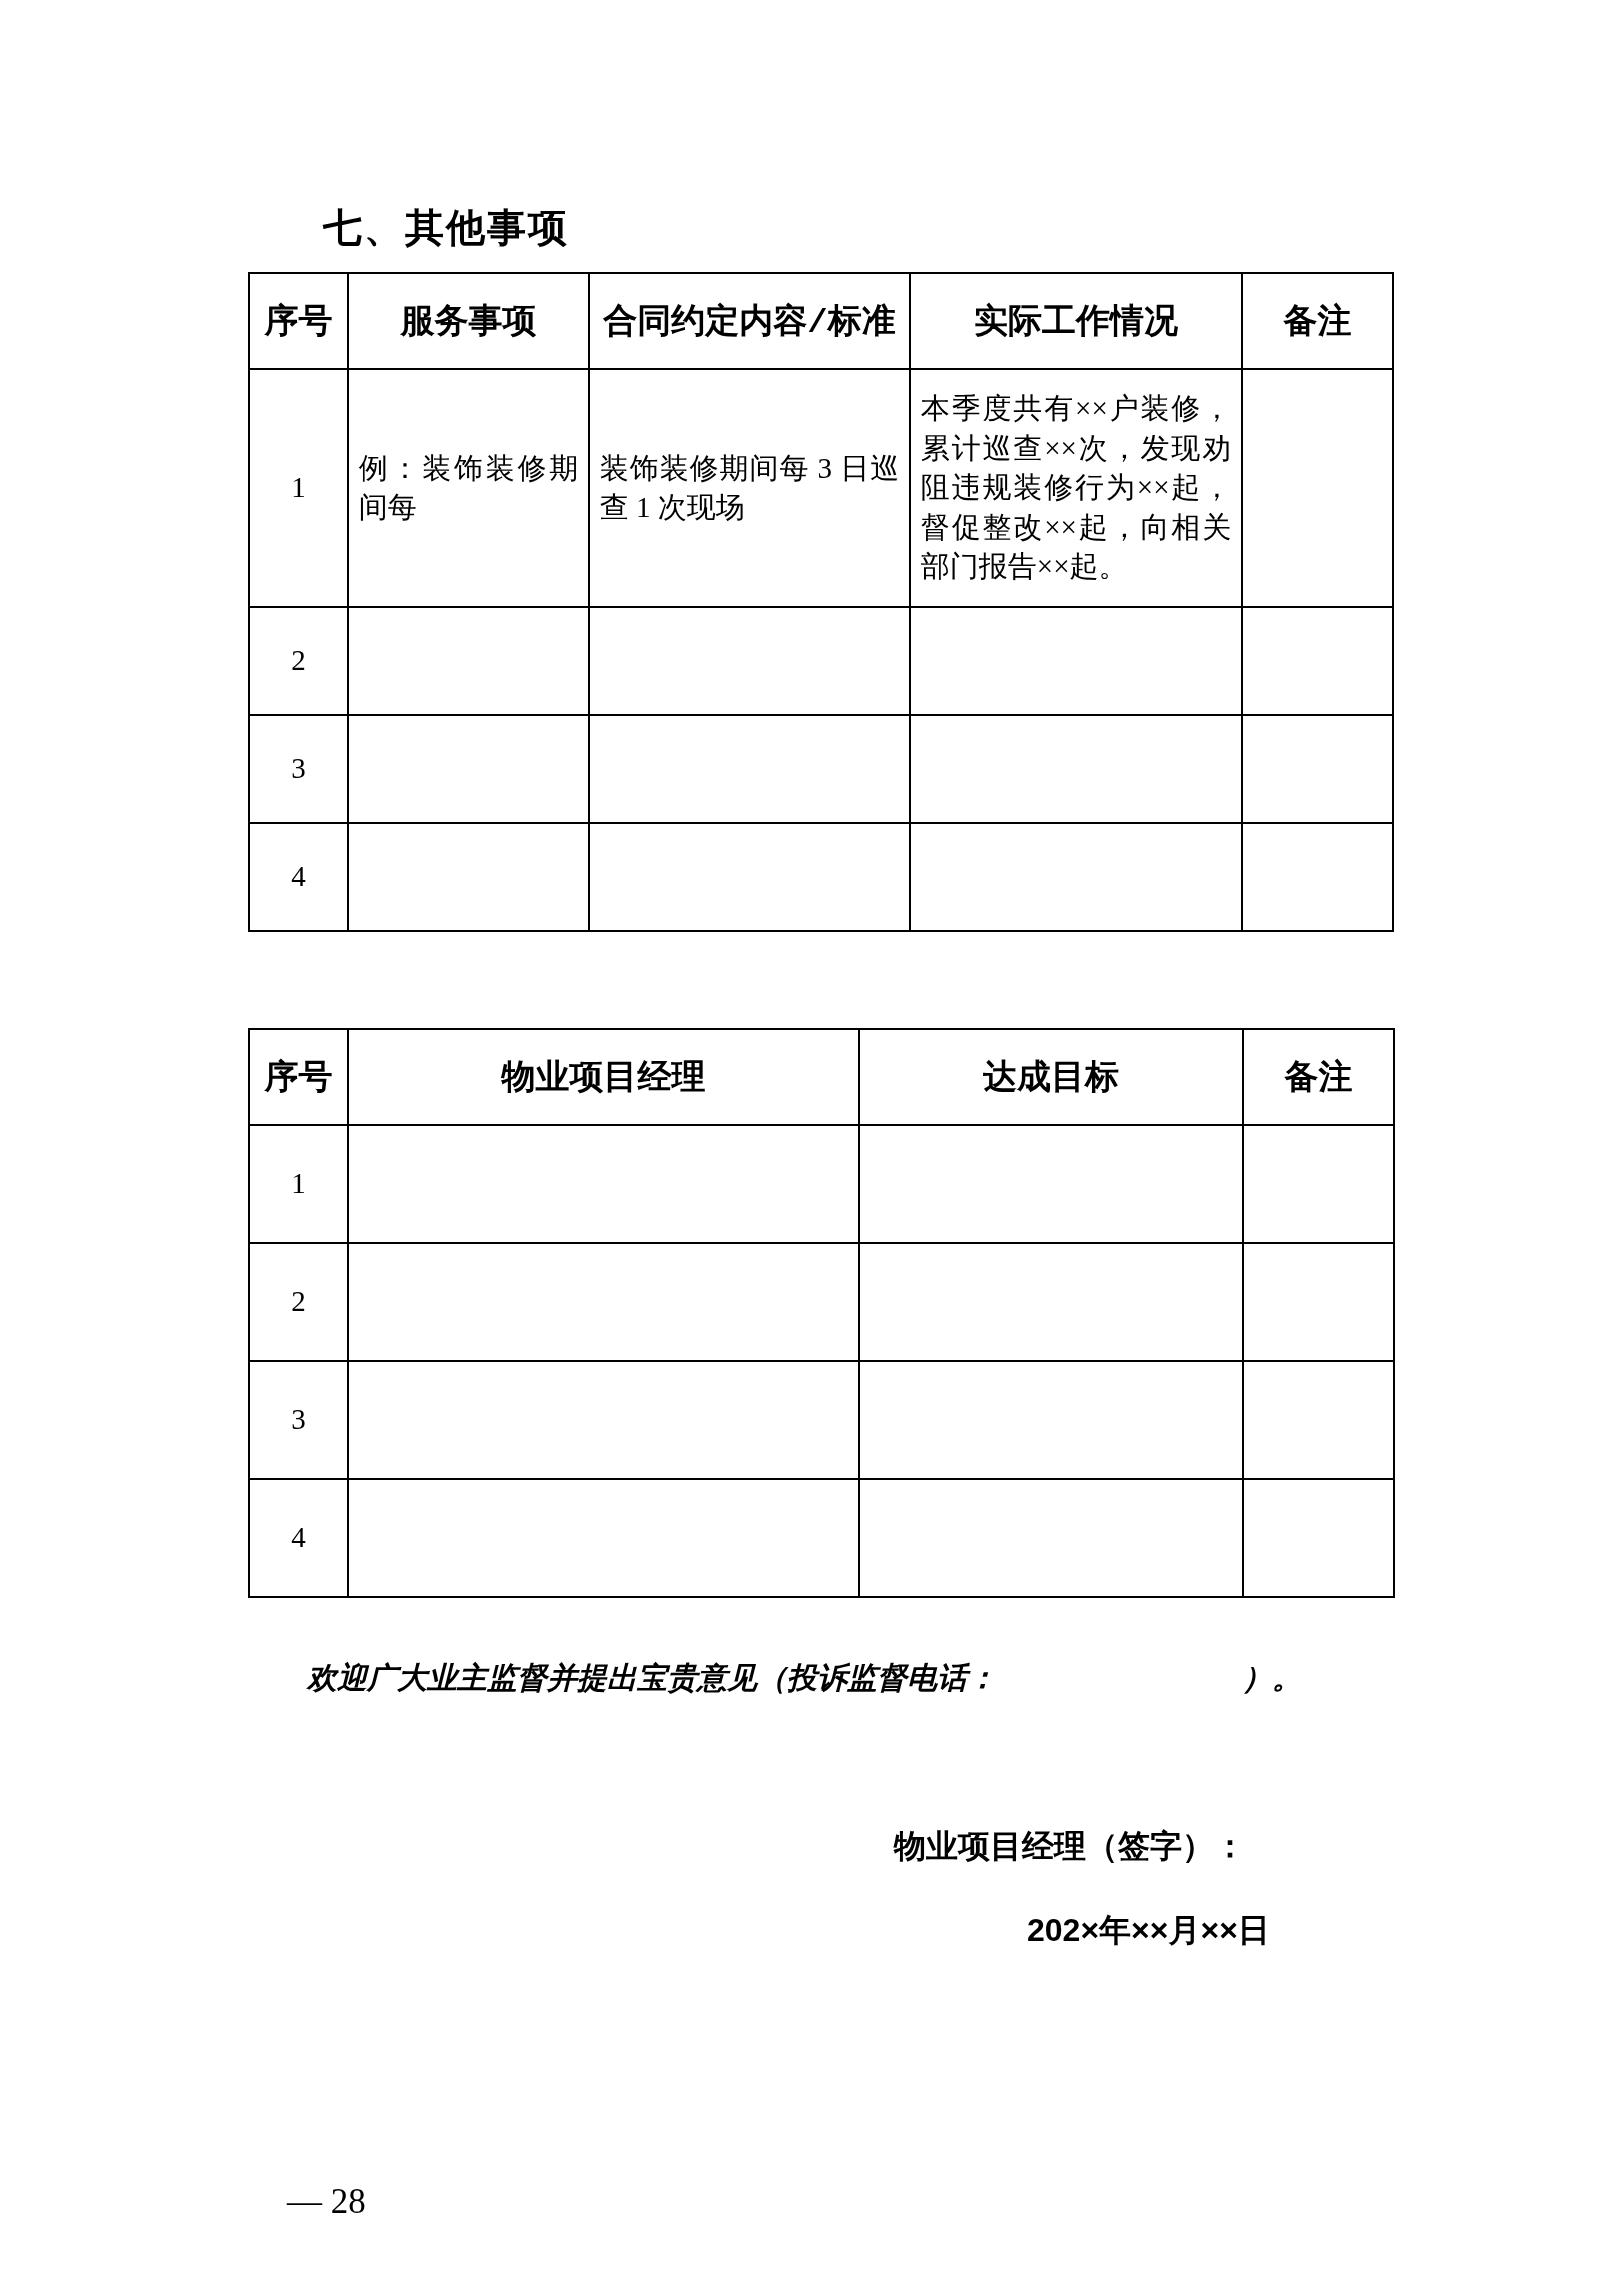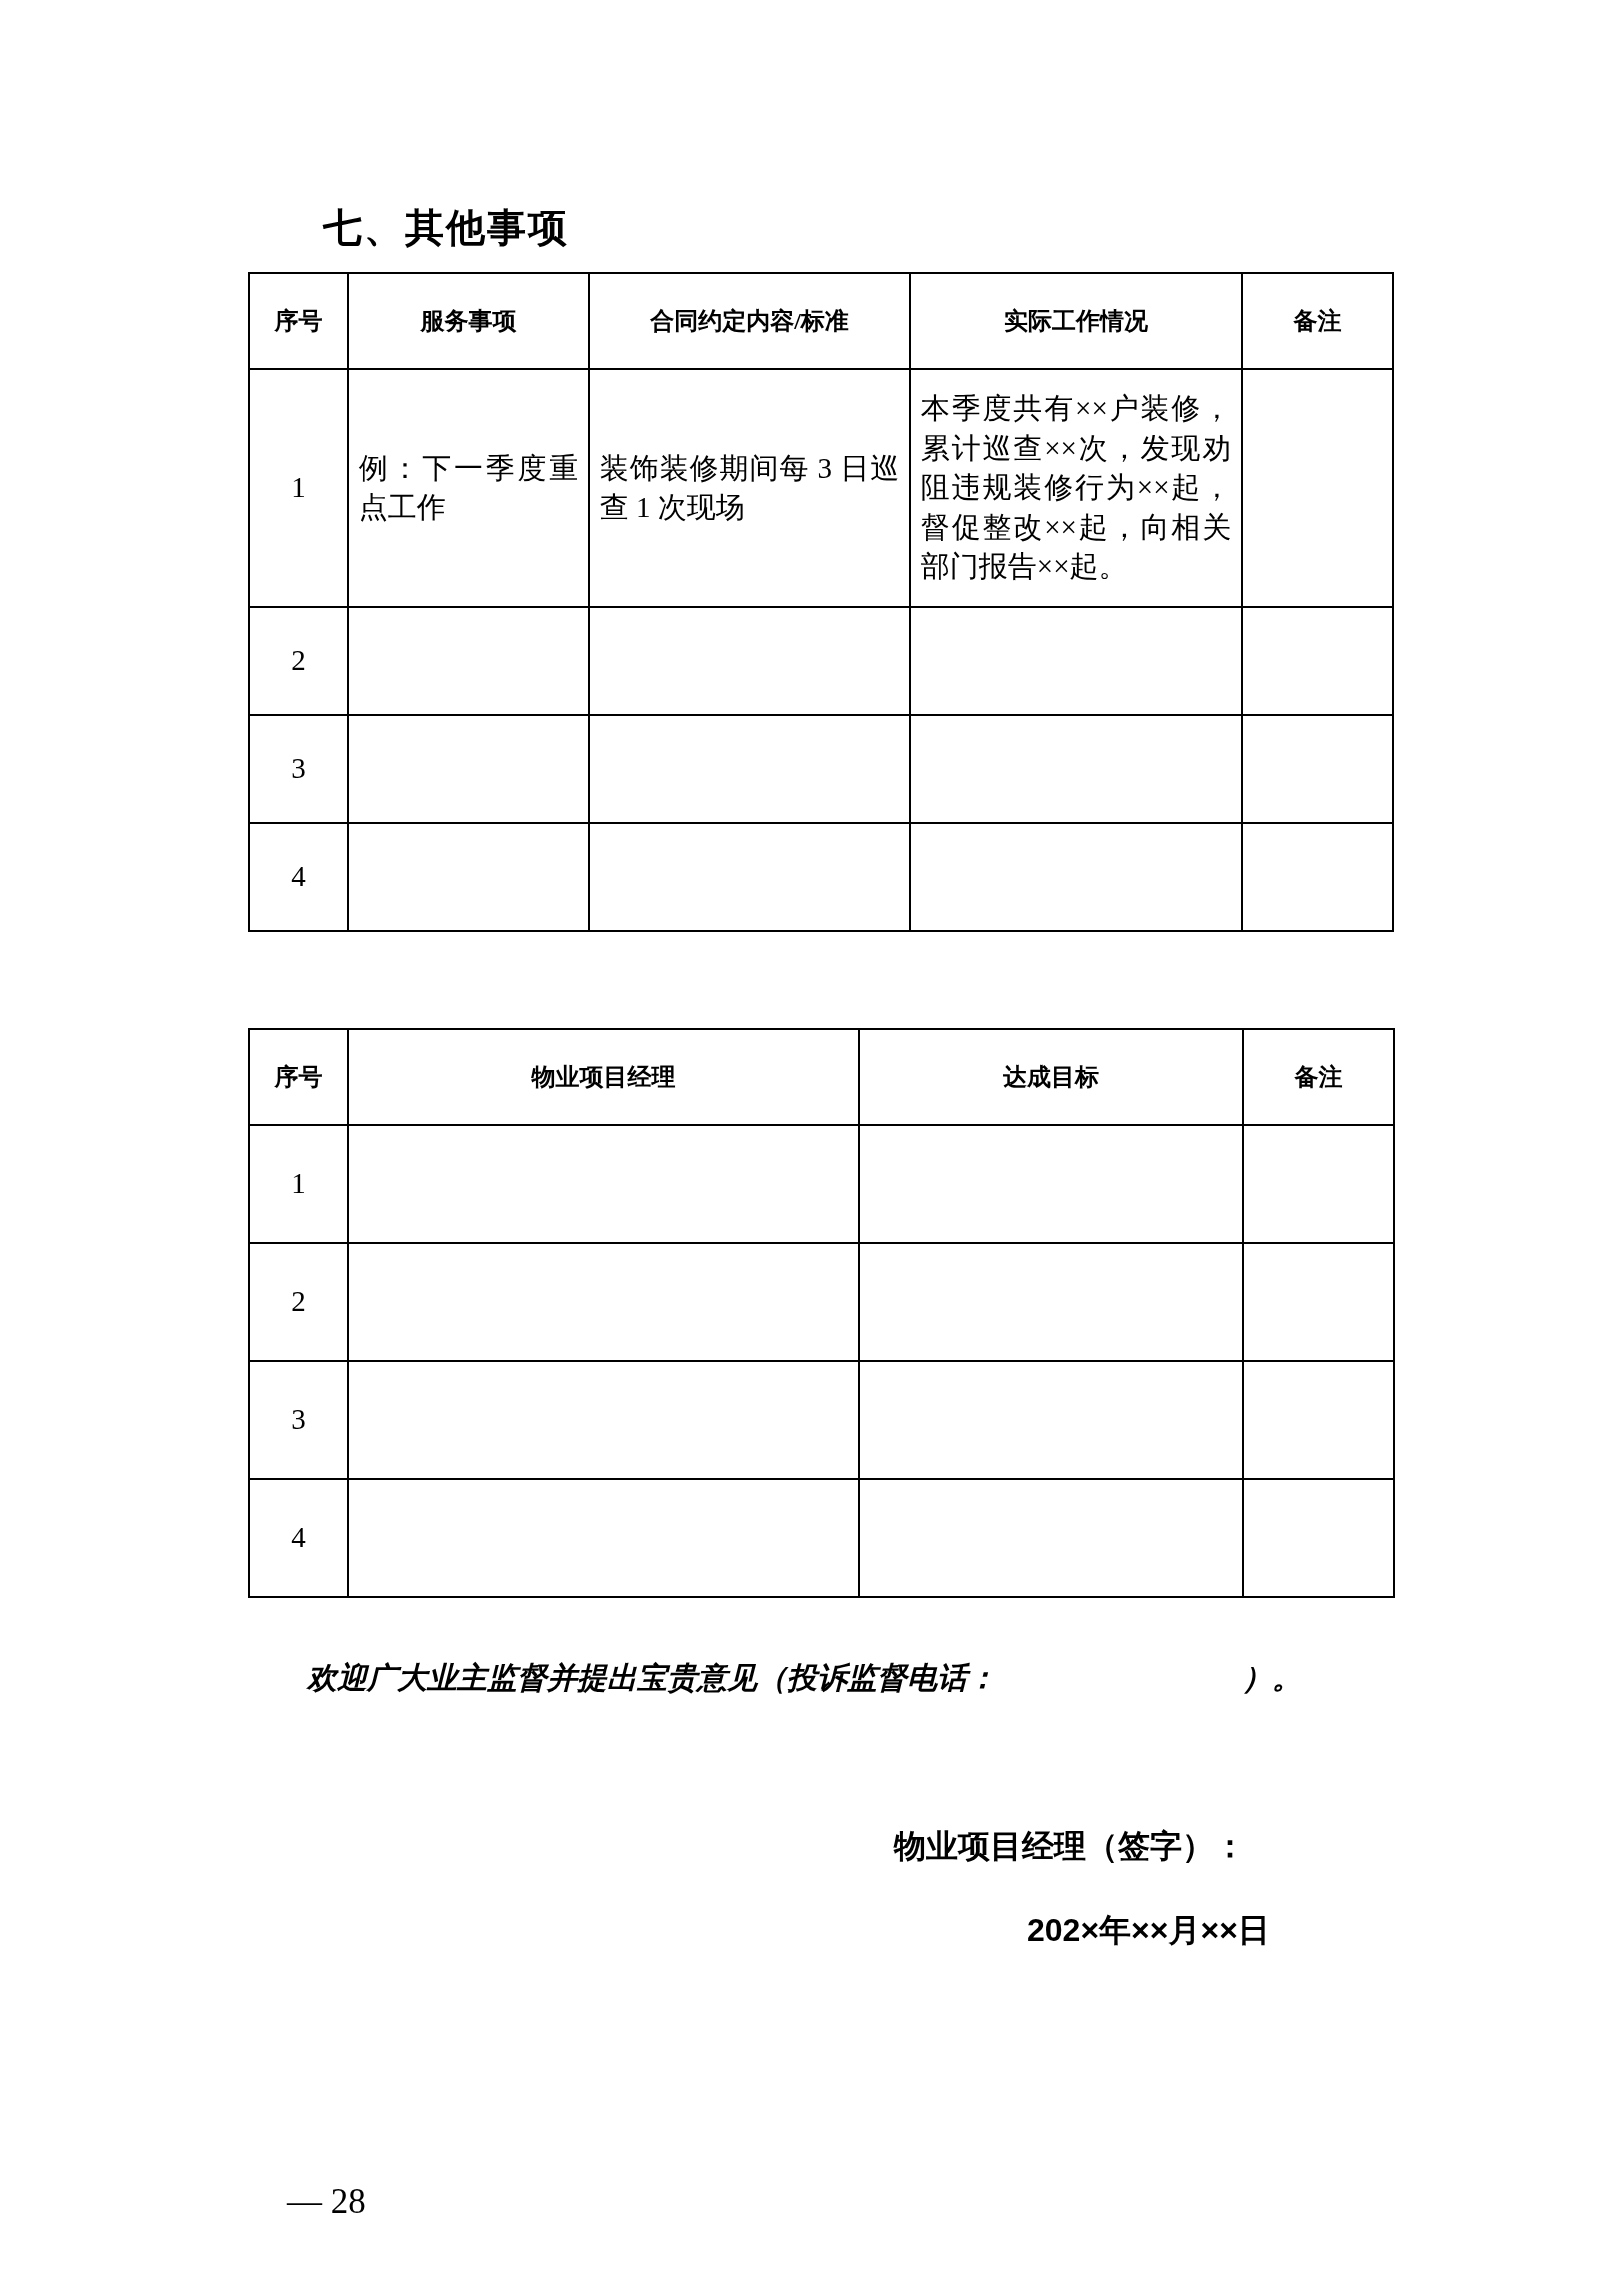--- a/index.html
+++ b/index.html
@@ -30,22 +30,22 @@
   #table-other{top:272px;}
   #table-next{top:1028px;}
 
   .report th,.report td{
     border-left:2px solid #000;border-right:2px solid #000;
     border-top:2.9px solid #000;border-bottom:2.9px solid #000;
     vertical-align:middle;
     overflow:hidden;
   }
   .report th{
-    font-family:Liberation Serif, serif;
-    font-weight:700;font-size:24px;
+    font-family:Liberation Mono, monospace;
+    font-weight:700;font-size:34px;
     text-align:center;padding:0 3.9px;
   }
   .report td{
     font-size:29px;line-height:1.36;
     padding:3.9px 9.8px;
   }
   td.cell-num{text-align:center;padding:3.9px 2px;}
   td.cell-justify{
     text-align:justify;
     text-justify:inter-ideograph;
@@ -99,21 +99,21 @@
     <tbody>
       <tr class="hdr-row">
         <th>序号</th>
         <th>服务事项</th>
         <th>合同约定内容/标准</th>
         <th>实际工作情况</th>
         <th>备注</th>
       </tr>
       <tr class="row-1">
         <td class="cell-num">1</td>
-        <td class="cell-justify">例：下一季度重点工作</td>
+        <td class="cell-justify">例：装饰装修期间每</td>
         <td class="cell-justify">装饰装修期间每 3 日巡查 1 次现场</td>
         <td class="cell-justify">本季度共有××户装修，累计巡查××次，发现劝阻违规装修行为××起，督促整改××起，向相关部门报告××起。</td>
         <td></td>
       </tr>
       <tr class="row-n">
         <td class="cell-num">2</td>
         <td></td>
         <td></td>
         <td></td>
         <td></td>

